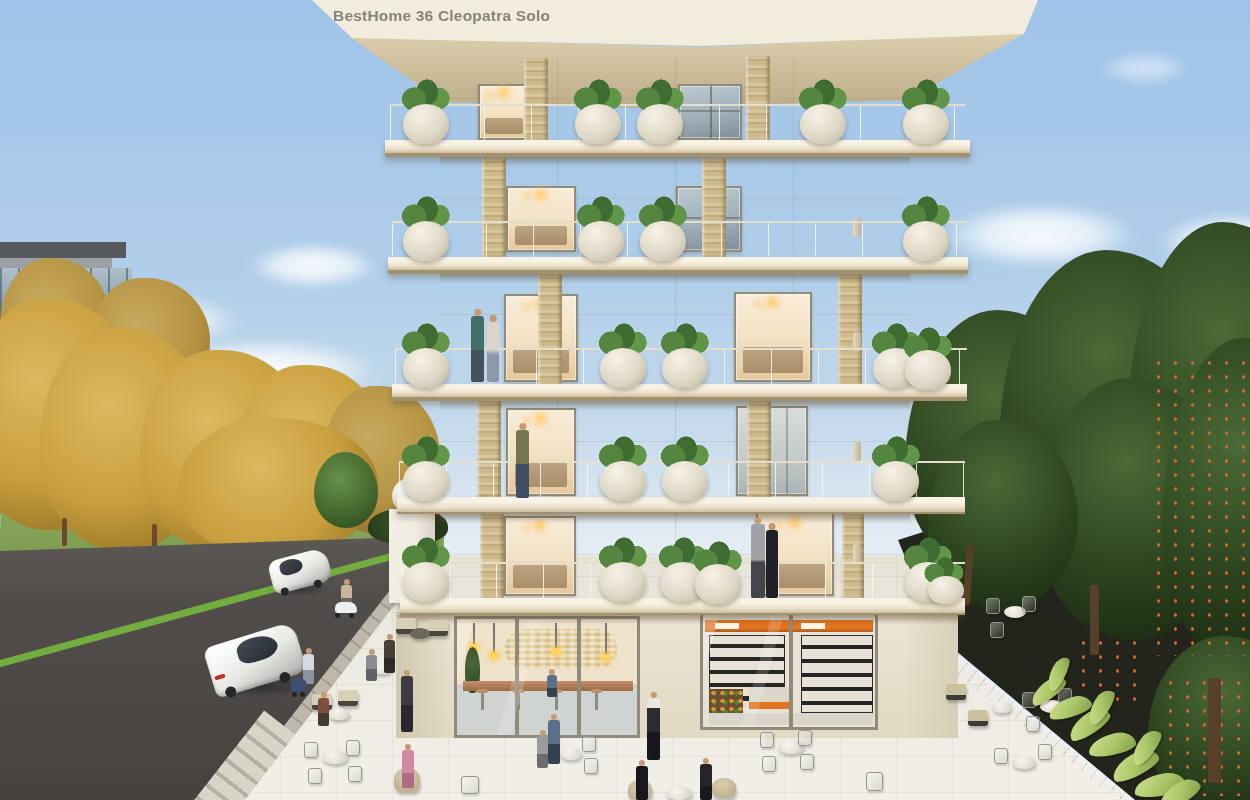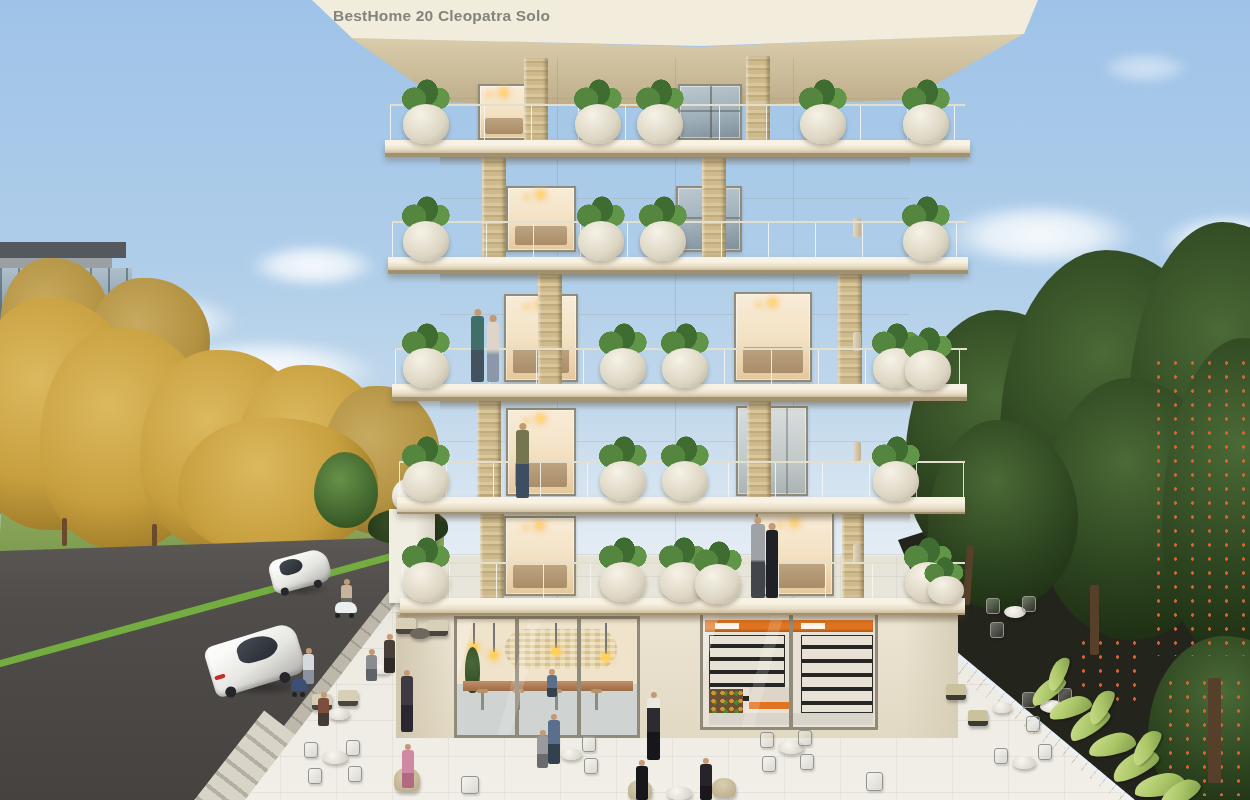--- a/index.html
+++ b/index.html
@@ -231,21 +231,21 @@
     <div class="tl"></div>
     <div class="wh"></div>
   </div>
   <div class="pn" style="left:341px;top:585px;width:11px;height:24px;background:linear-gradient(#c7b49a 55%,#6a6a64 45%)"></div>
   <div class="scoot" style="left:335px;top:602px"></div>
   <div class="pn" style="left:303px;top:654px;width:11px;height:30px;background:linear-gradient(#d6d9dd 55%,#8b93a0 45%)"></div>
   <div class="strl" style="left:291px;top:678px"></div>
 
   <div class="wedge"></div>
   <div class="fascia"></div>
-  <div class="sign">BestHome 20 Cleopatra Solo</div>
+  <div class="sign">BestHome 36 Cleopatra Solo</div>
 
   <div class="fac" style="top:58px;height:82px"></div>
   <div class="fac" style="top:158px;height:99px"></div>
   <div class="fac" style="top:274px;height:110px"></div>
   <div class="fac" style="top:401px;height:96px"></div>
   <div class="fac" style="top:514px;height:84px"></div>
 
   <div class="win warm" style="left:478px;top:84px;width:52px;height:56px"></div>
   <div class="win cool" style="left:678px;top:84px;width:64px;height:56px"></div>
   <div class="win warm" style="left:506px;top:186px;width:70px;height:66px"></div>

